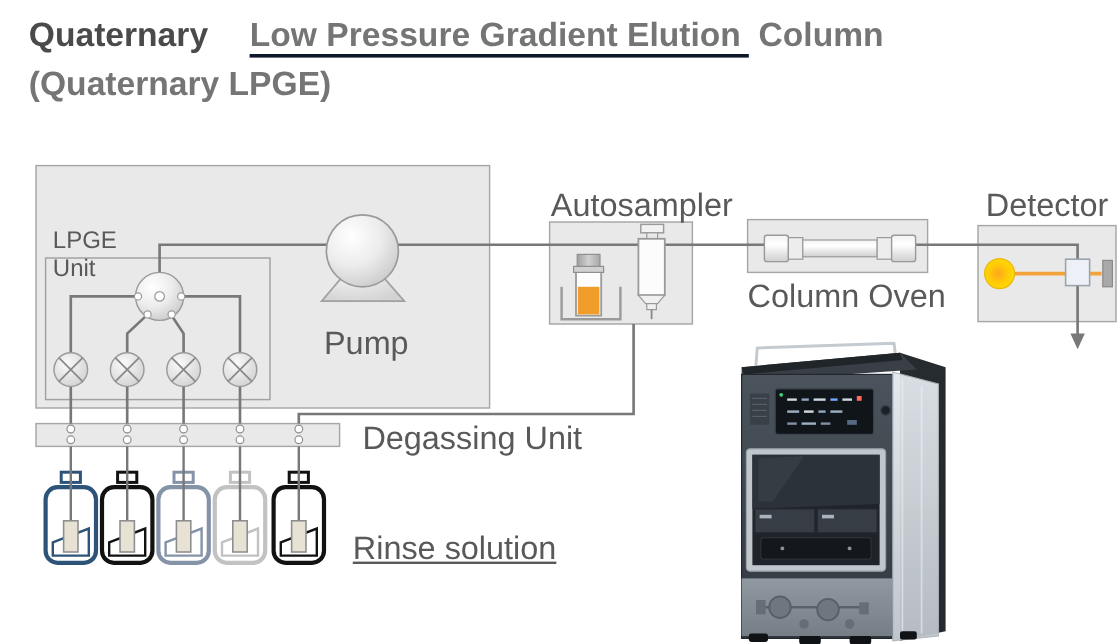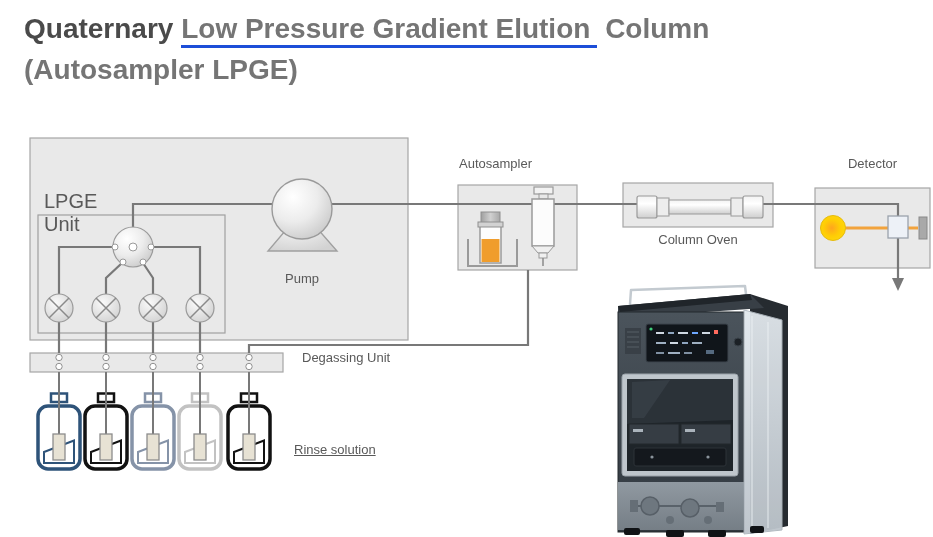--- a/index.html
+++ b/index.html
@@ -2,22 +2,22 @@
 <html><head>
 <meta charset="utf-8">
 <style>
   html,body{margin:0;padding:0;background:#fff;}
   .stage{position:relative;width:933px;height:537px;background:#fff;overflow:hidden;
          font-family:"Liberation Sans",sans-serif;}
   svg{position:absolute;left:0;top:0;}
   .title{position:absolute;left:24px;top:8px;font-size:28px;font-weight:bold;
          line-height:41px;color:#757575;letter-spacing:0;}
   .title .dark{color:#4a4a4a;}
-  .title .ul{border-bottom:3px solid #1d4ed8;padding-right:7px;padding-bottom:1px;}
-  .lbl{position:absolute;font-size:13px;color:#595959;white-space:nowrap;}
+  .title .ul{border-bottom:3px solid #0f172a;padding-right:7px;padding-bottom:1px;margin-left:27px;}
+  .lbl{position:absolute;font-size:27px;color:#595959;white-space:nowrap;}
   .ctr{text-align:center;}
   .lpge{line-height:23px;font-size:20px;}
 </style>
 </head>
 <body>
 
 <div class="stage">
 
 <svg width="933" height="537" viewBox="0 0 933 537">
   <defs>
@@ -260,21 +260,21 @@
       <rect x="12" y="246" width="16" height="7" rx="2"></rect>
           <rect x="54" y="248" width="18" height="7" rx="2"></rect>
       <rect x="96" y="248" width="18" height="7" rx="2"></rect>
           <rect x="138" y="244" width="14" height="7" rx="2"></rect>
     </g>
   </g>
 </svg>
 
 <div class="title">
   <div><span class="dark">Quaternary </span><span class="ul">Low Pressure Gradient Elution</span><span> Column</span></div>
-  <div>(Autosampler LPGE)</div>
+  <div>(Quaternary LPGE)</div>
 </div>
 
 <div class="lbl lpge" style="left:44px;top:190px;">
   <div>LPGE</div>
   <div>Unit</div>
 </div>
 <div class="lbl ctr" style="left:270px;top:255px;width:64px;margin-top:16px;">Pump</div>
 <div class="lbl" style="left:459px;top:156px;">Autosampler</div>
 <div class="lbl ctr" style="left:623px;top:232px;width:150px;">Column Oven</div>
 <div class="lbl ctr" style="left:815px;top:156px;width:115px;">Detector</div>

